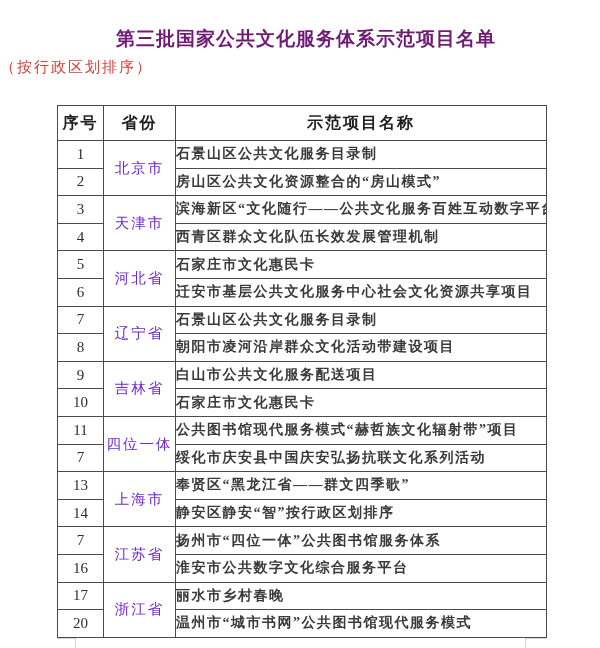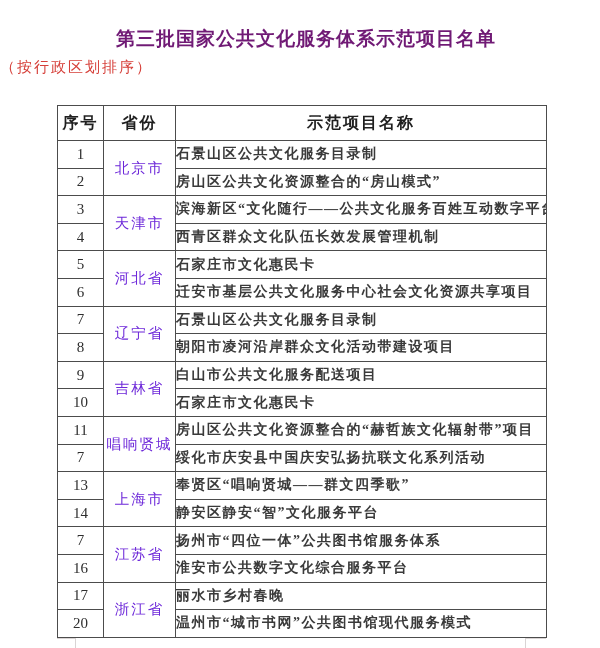--- a/index.html
+++ b/index.html
@@ -157,35 +157,35 @@
         <td class="cell-no">9</td>
         <td class="cell-province" rowspan="2">吉林省</td>
         <td class="cell-project">白山市公共文化服务配送项目</td>
       </tr>
       <tr>
         <td class="cell-no">10</td>
         <td class="cell-project">石家庄市文化惠民卡</td>
       </tr>
       <tr>
         <td class="cell-no">11</td>
-        <td class="cell-province" rowspan="2">唱响贤城</td>
-        <td class="cell-project">房山区公共文化资源整合的“赫哲族文化辐射带”项目</td>
+        <td class="cell-province" rowspan="2">四位一体</td>
+        <td class="cell-project">公共图书馆现代服务模式“赫哲族文化辐射带”项目</td>
       </tr>
       <tr>
         <td class="cell-no">7</td>
         <td class="cell-project">绥化市庆安县中国庆安弘扬抗联文化系列活动</td>
       </tr>
       <tr>
         <td class="cell-no">13</td>
         <td class="cell-province" rowspan="2">上海市</td>
-        <td class="cell-project">奉贤区“唱响贤城——群文四季歌”</td>
+        <td class="cell-project">奉贤区“黑龙江省——群文四季歌”</td>
       </tr>
       <tr>
         <td class="cell-no">14</td>
-        <td class="cell-project">静安区静安“智”文化服务平台</td>
+        <td class="cell-project">静安区静安“智”按行政区划排序</td>
       </tr>
       <tr>
         <td class="cell-no">7</td>
         <td class="cell-province" rowspan="2">江苏省</td>
         <td class="cell-project">扬州市“四位一体”公共图书馆服务体系</td>
       </tr>
       <tr>
         <td class="cell-no">16</td>
         <td class="cell-project">淮安市公共数字文化综合服务平台</td>
       </tr>

